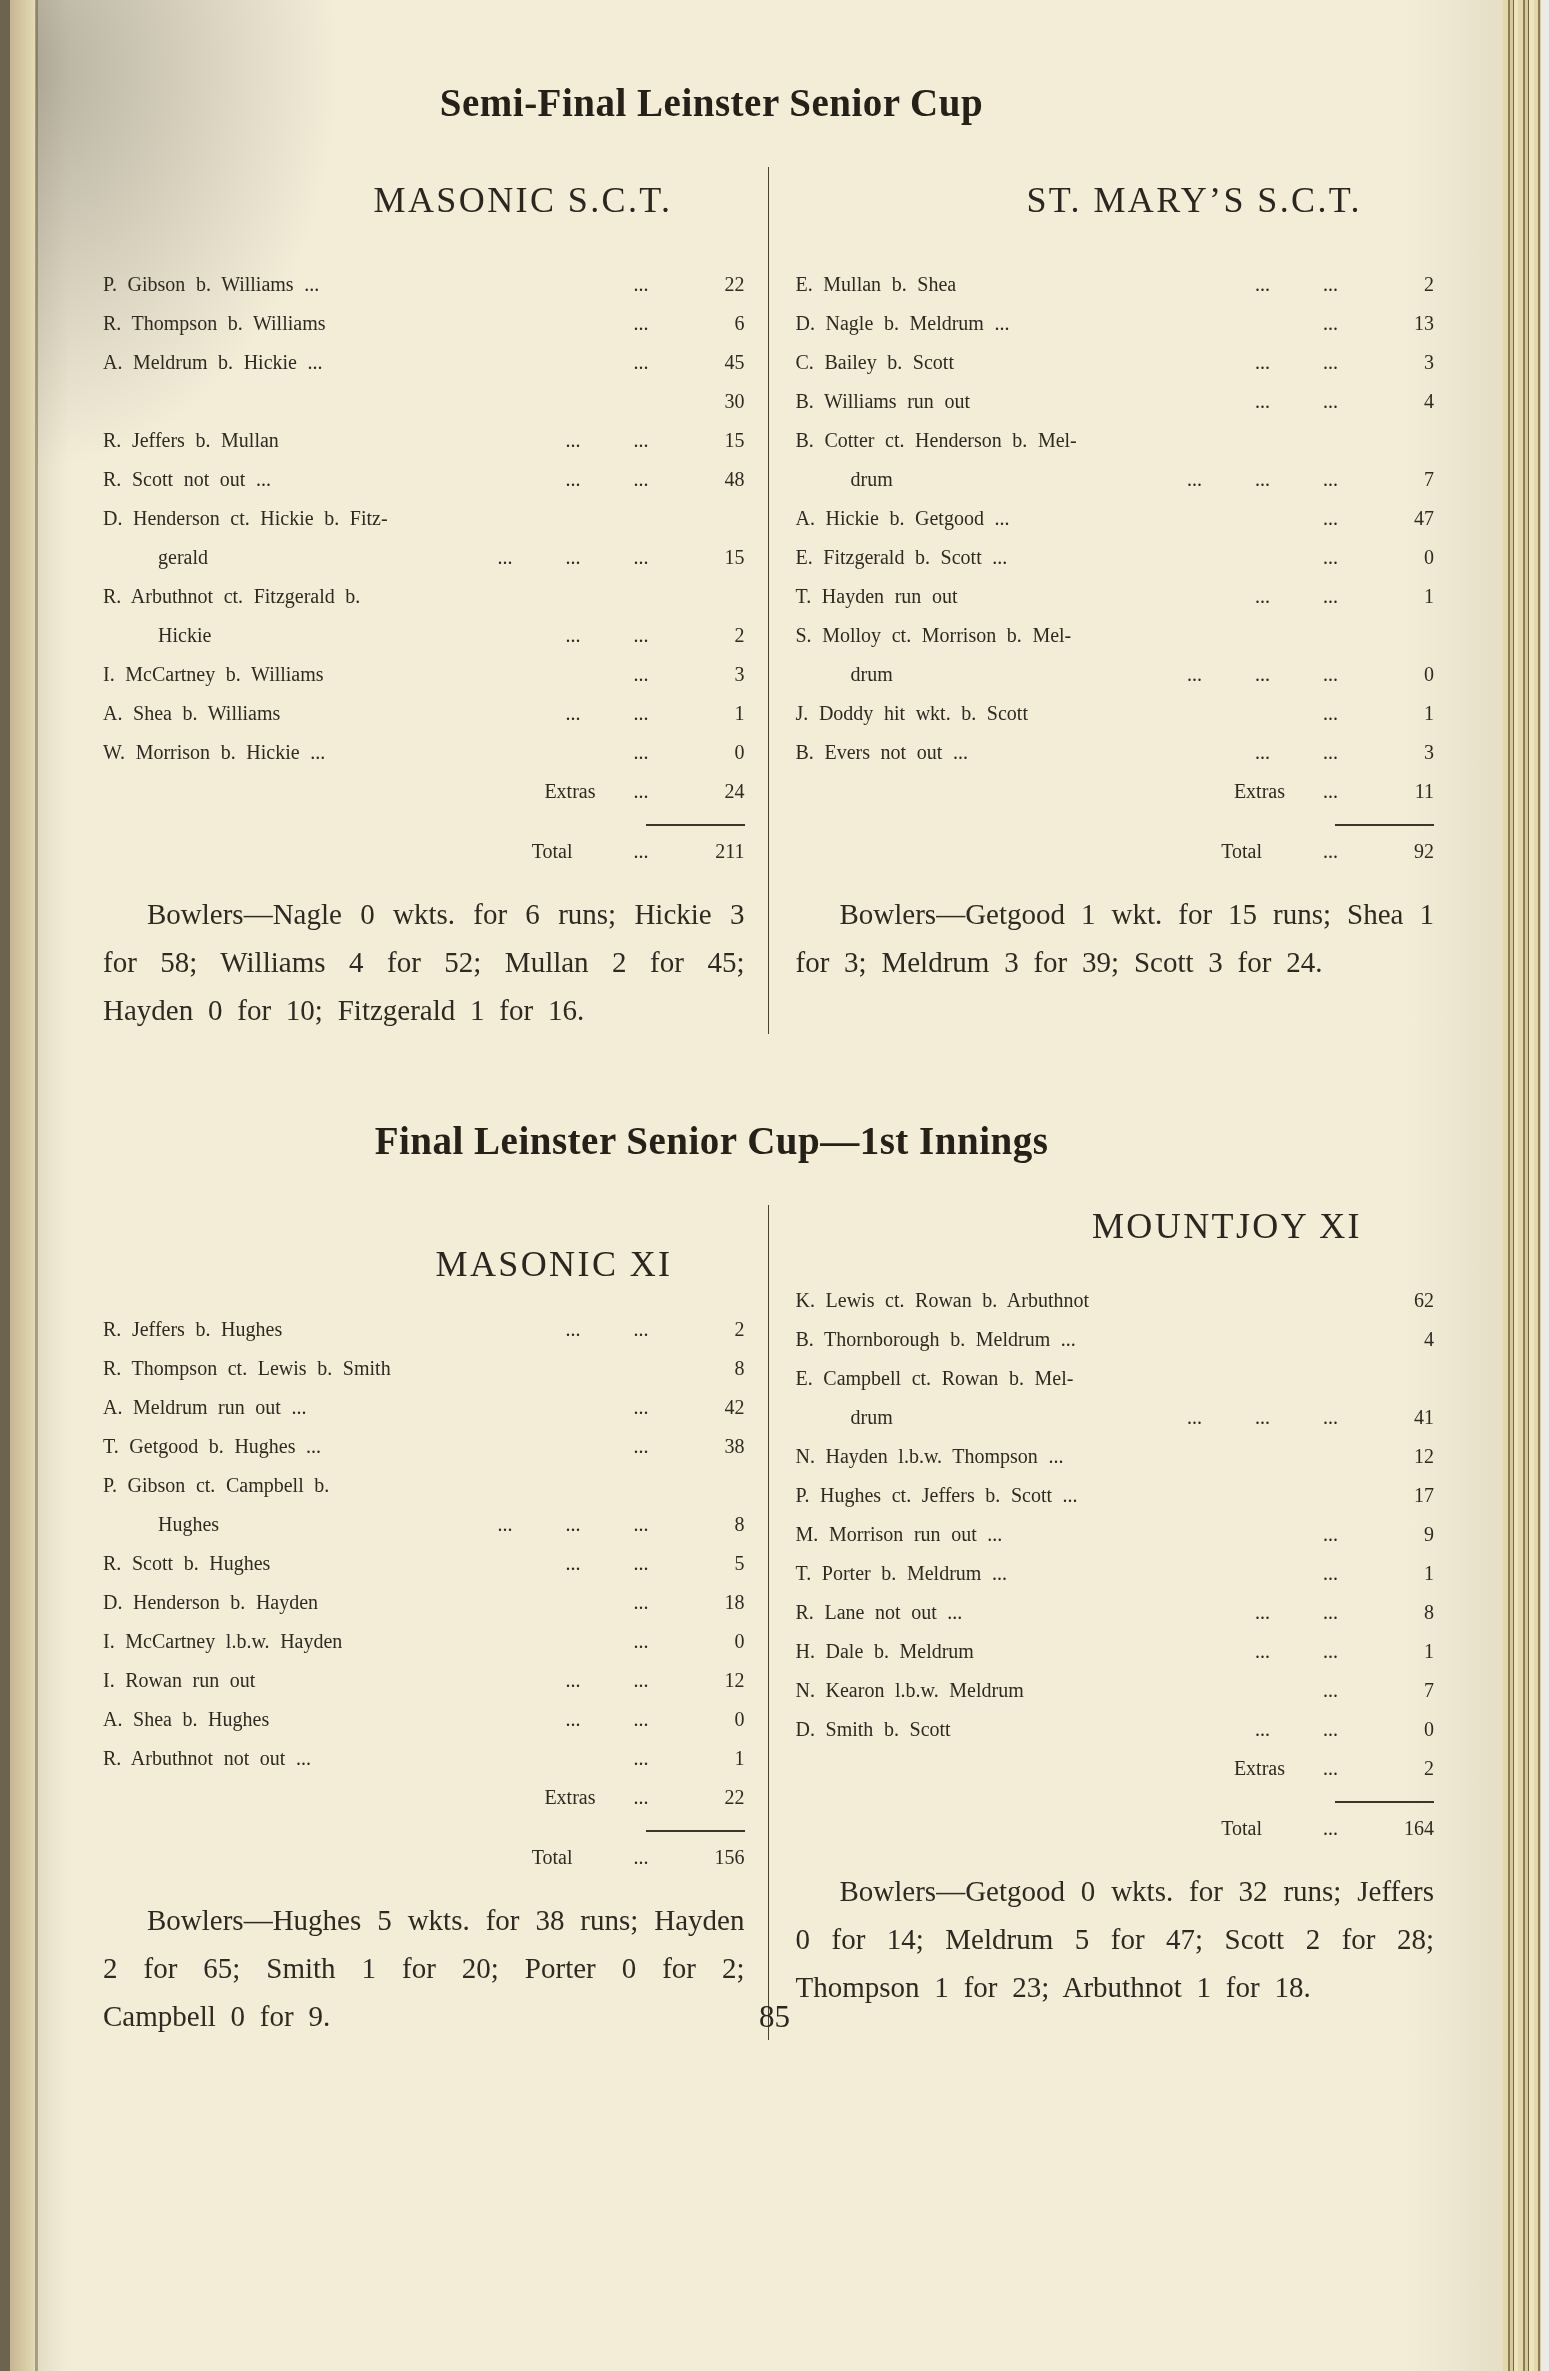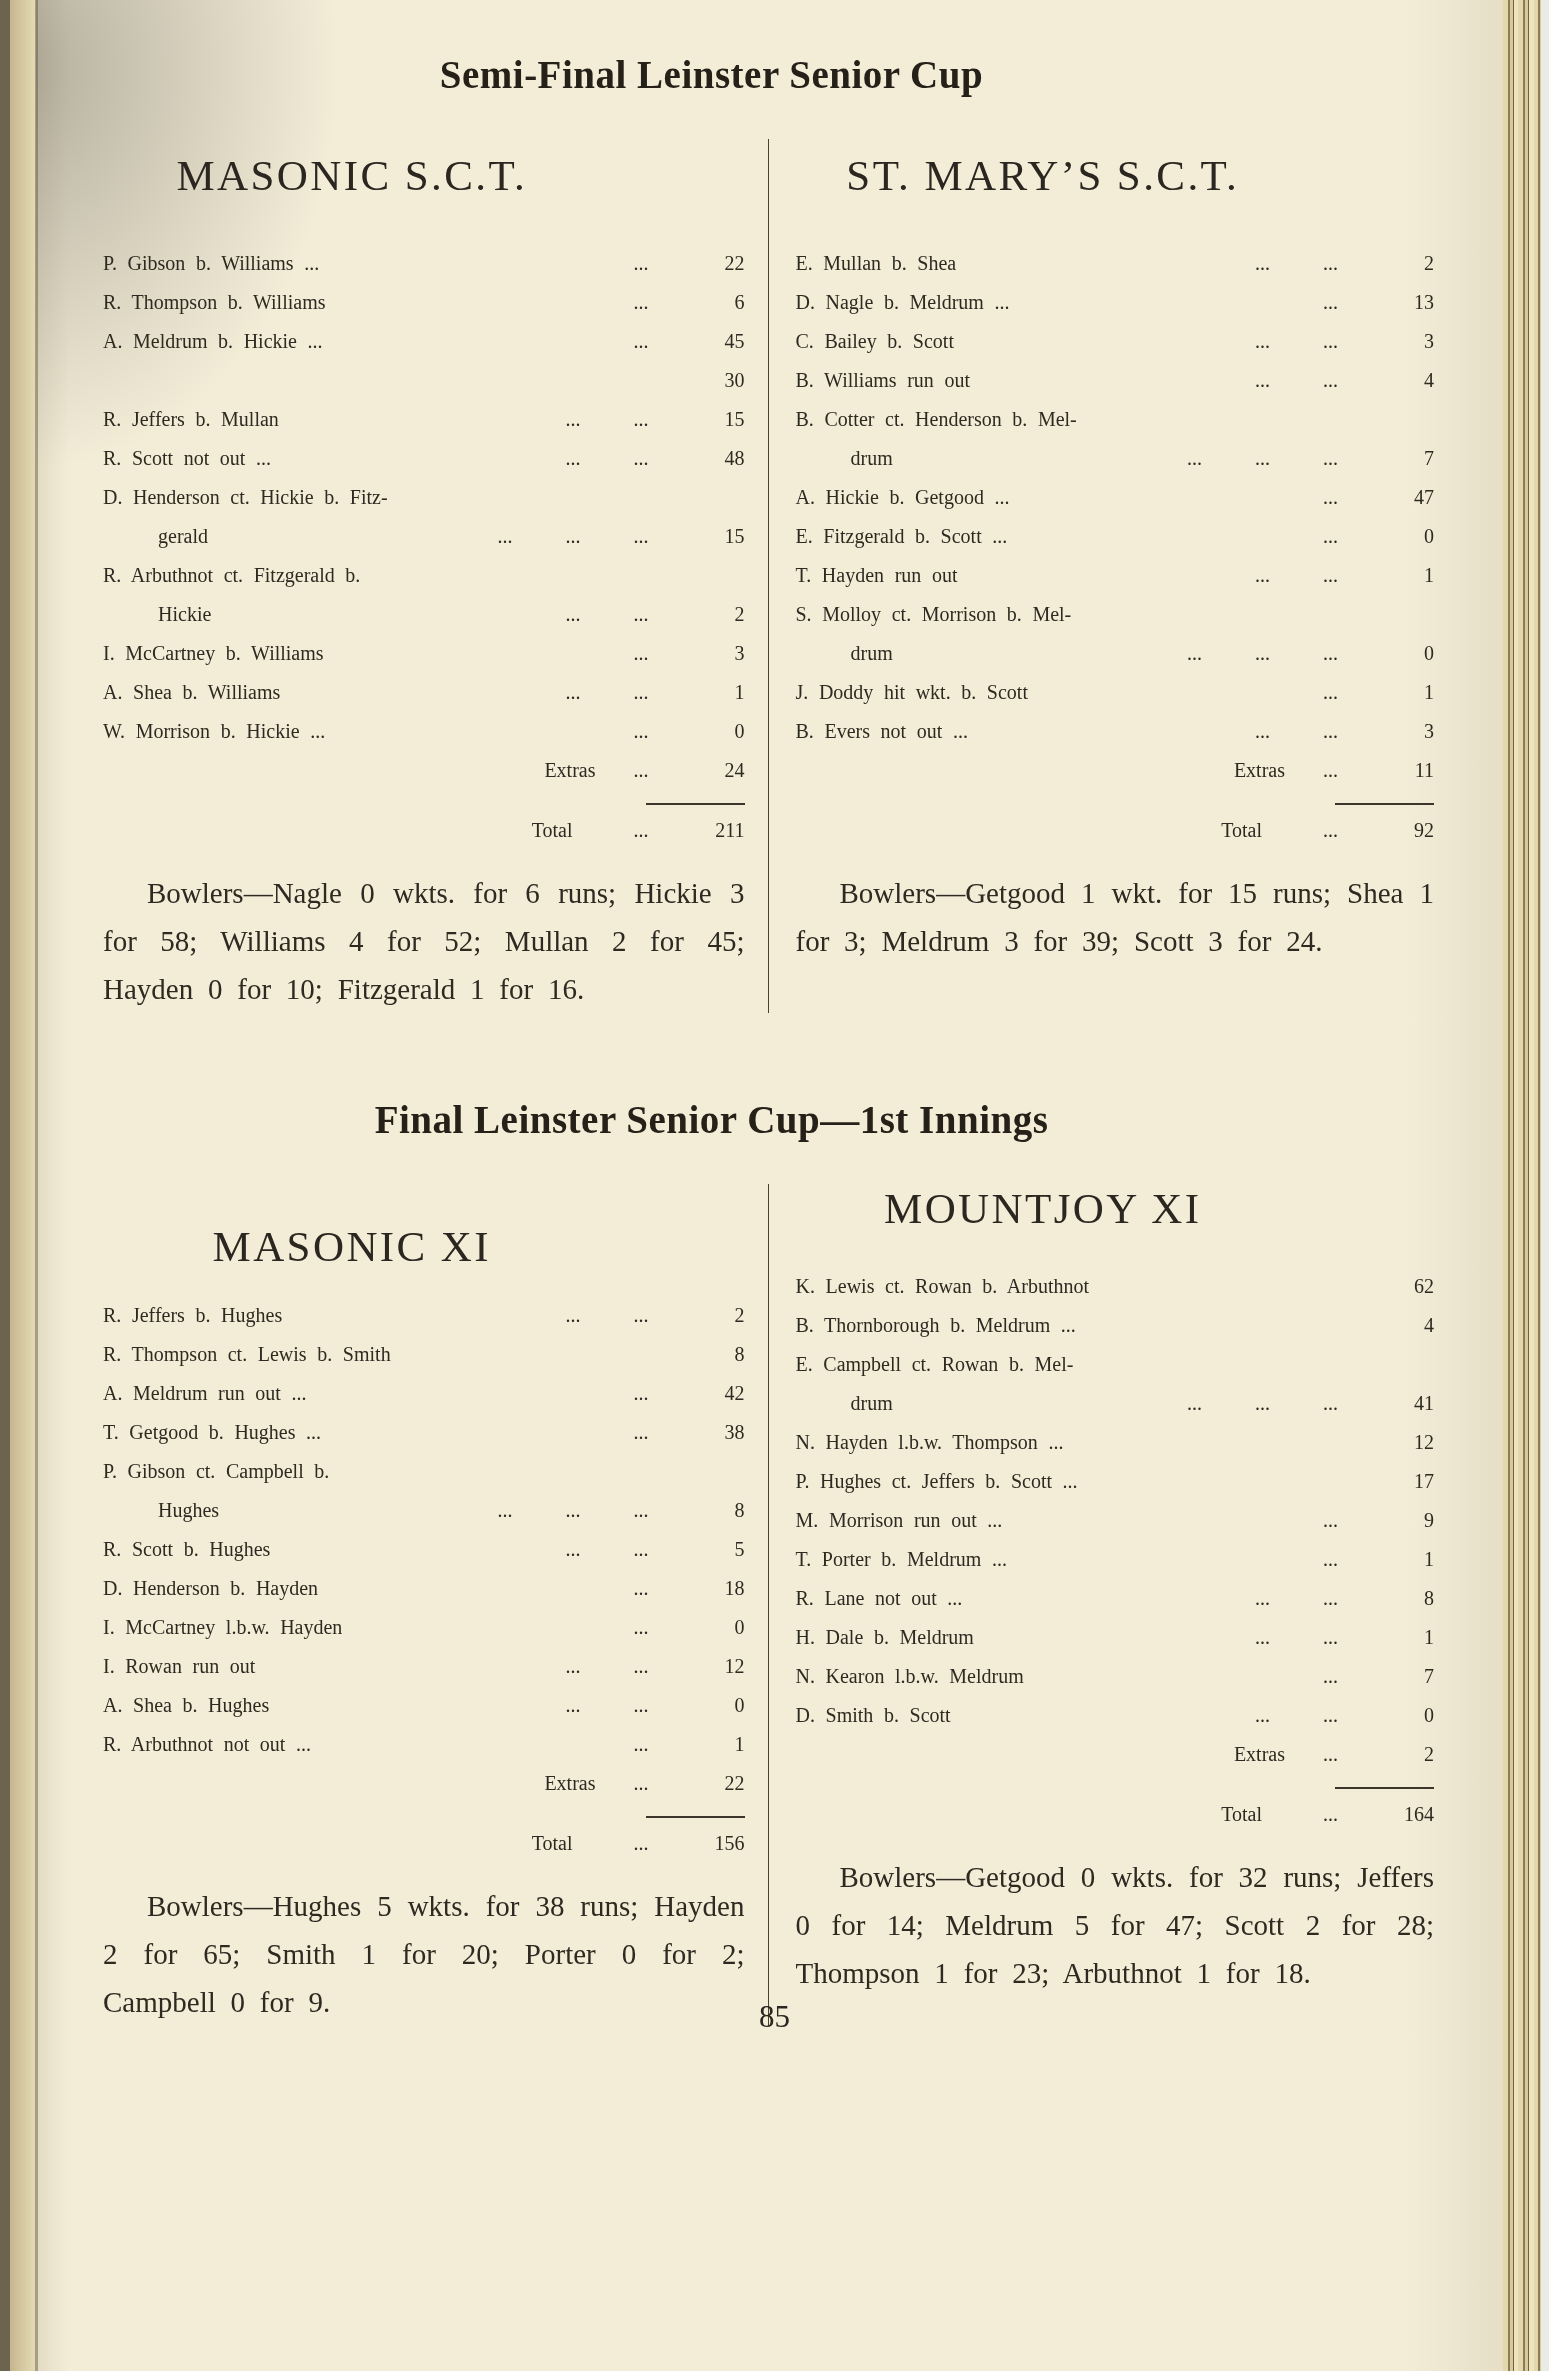--- a/index.html
+++ b/index.html
@@ -15,37 +15,37 @@
     font-family:"Liberation Serif","DejaVu Serif",serif;
     color:#2e2a21;
   }
   .edge-left{position:absolute;left:0;top:0;bottom:0;width:9.6px;background:#6d6450;}
   .edge-left2{position:absolute;left:9.6px;top:0;bottom:0;width:26px;background:linear-gradient(90deg,#c6b68e,#e6dbb6);}
   .edge-left3{position:absolute;left:35px;top:0;bottom:0;width:2.9px;background:rgba(92,82,60,.45);}
   .edge-right-stack{position:absolute;right:7.6px;top:0;bottom:0;width:38px;
     background:repeating-linear-gradient(90deg,#e3d7ae 0 4.8px,#8d7c54 4.8px 6.7px,#d9c99c 6.7px 9.6px,#6f6142 9.6px 10.5px,#efe4bd 10.5px 15.3px);}
   .edge-right-white{position:absolute;right:0;top:0;bottom:0;width:7.6px;background:#eaeae7;}
 
-  .content{position:absolute;left:103px;top:0;width:1331px;padding-top:52px;}
+  .content{position:absolute;left:103px;top:0;width:1331px;padding-top:80px;}
 
   .sec-title{
     font-size:39px;font-weight:bold;letter-spacing:0.5px;color:#262118;
     text-align:center;transform:translateX(-57px);
     margin:0 0 42px 0;
   }
   .score-section.second{margin-top:84px;}
 
   .cols{display:flex;align-items:stretch;}
   .col{width:50%;box-sizing:border-box;}
   .col:first-child{border-right:1.9px solid #49422f;padding-right:23px;}
   .col:last-child{padding-left:27px;}
 
   .team{
-    font-size:43px;font-weight:normal;letter-spacing:2.4px;color:#2b2720;
-    text-align:center;transform:translateX(-72px);
+    font-size:36px;font-weight:normal;letter-spacing:2.4px;color:#2b2720;
+    text-align:right;transform:translateX(-72px);
     margin:11.5px 0 44px 0;
   }
   .second .col:first-child .team{margin:38px 0 25px 0;}
   .second .col:last-child .team{margin:0 0 34px 0;}
 
   .srow,.xrow{font-size:20px;line-height:39px;word-spacing:.28em;}
   .mainline{display:flex;align-items:baseline;}
   .wrapline{white-space:nowrap;}
   .nm{flex:0 1 auto;}
   .nm.indent{padding-left:55px;}

